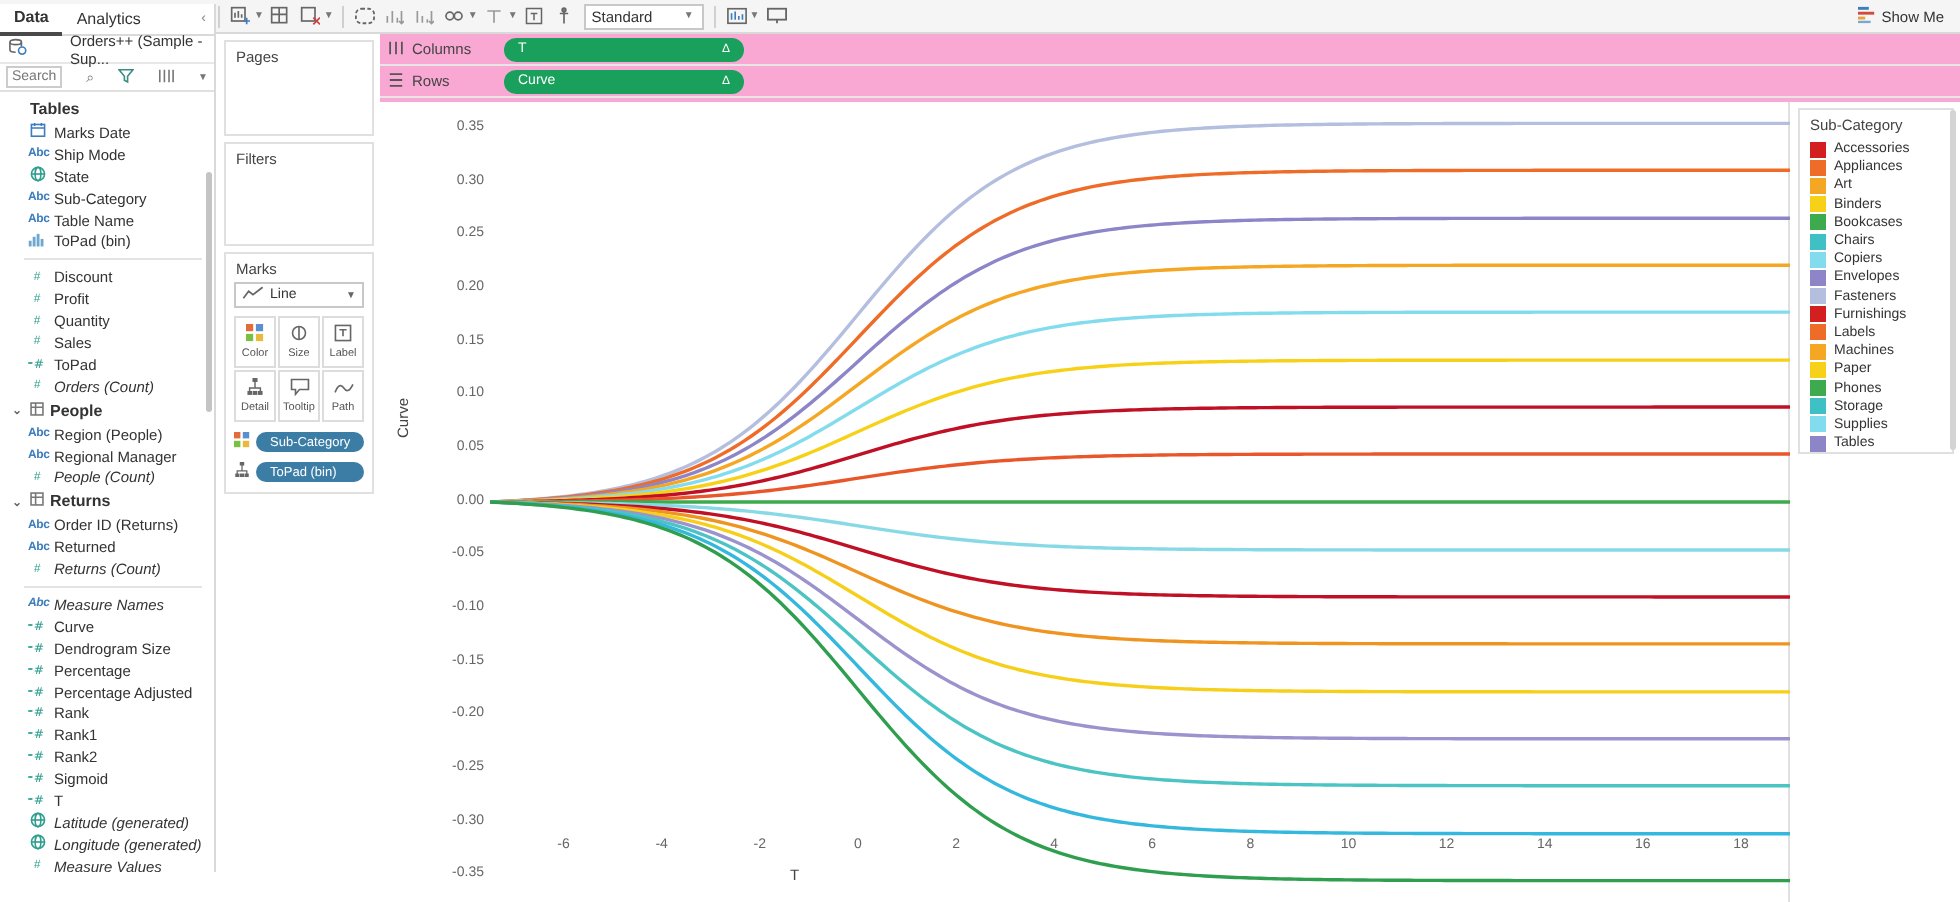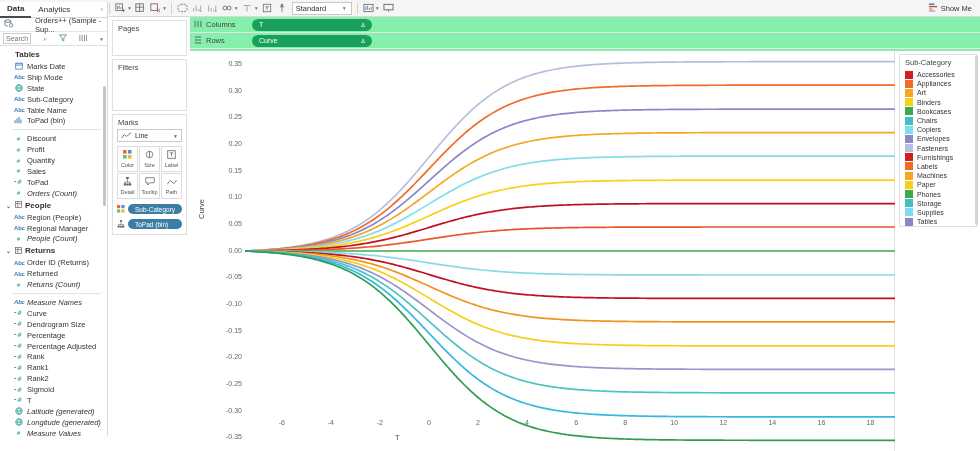--- a/index.html
+++ b/index.html
@@ -74,21 +74,21 @@
   .ic-geo { color: #2e9e8f; font-size: 7px; }
   .ic-bin { color: #3b7dbd; font-size: 7px; }
   .ic-calc { color: #2e9e8f; font-size: 7px; }
   .dp-divider { height: 1px; background: #e3e3e3; margin: 3px 6px 3px 12px; }
   .dp-scroll { position:absolute; right:1px; top:40px; width:3px; height:120px; background:#c4c4c4; border-radius:2px;}
 
   
   .cards { position: absolute; top: 17px; left: 109px; width: 81px; height: 434px; background: #ffffff; }
   .card { border: 1px solid #e0e0e0; background: #fff; margin: 3px 3px 0 3px; }
   .card-title { font-size: 7.5px; color: #444; padding: 3px 4px 2px 5px; }
-  .card-pages { height: 36px; }
+  .card-pages { height: 48px; }
   .card-filters { height: 52px; }
   .marks-body { padding: 0 4px 5px 4px; }
   .marks-select {
     height: 13px; border: 1px solid #c8c8c8; background: #fff; font-size: 7px;
     display: flex; align-items: center; gap: 3px; padding: 0 3px; color: #333; margin-bottom: 4px;
   }
   .marks-select .mline { color:#666; font-size: 7px; }
   .marks-select .mcar { margin-left: auto; font-size: 5px; color: #666; }
   .mark-grid { display: grid; grid-template-columns: repeat(3, 1fr); gap: 1px; }
   .mark-btn {
@@ -98,21 +98,21 @@
   .mark-btn .mi { font-size: 8px; line-height: 9px; color: #666; }
   .mark-btn .ml { font-size: 5.5px; color: #555; }
   .pill-row { margin-top: 5px; display: flex; align-items: center; gap: 3px; }
   .pill-row .picon { font-size: 7px; width: 8px; text-align:center; }
   .pill-blue {
     background: #3c7da6; color: #fff; font-size: 6.5px; border-radius: 8px;
     padding: 1.5px 7px; white-space: nowrap; flex: 1 1 auto;
   }
 
   
-  .shelf-area { position: absolute; top: 17px; left: 190px; width: 790px; height: 34px; background:#86efac; }
+  .shelf-area { position: absolute; top: 17px; left: 190px; width: 790px; height: 34px; background:#f9a8d4; }
   .shelf { display: flex; align-items: center; height: 16px; border-bottom: 1px solid #e6e6e6; }
   .shelf-label { width: 62px; font-size: 7.5px; color: #444; display: flex; align-items: center; gap: 4px; padding-left: 4px;}
   .shelf-label .sic { color:#555; font-size: 7px; }
   .pill-green {
     background: #18a05c; color: #fff; font-size: 7px; border-radius: 9px;
     height: 12px; min-width: 120px; display: flex; align-items: center;
     justify-content: space-between; padding: 0 7px;
   }
   .pill-green .dlt { font-size: 6px; }
 

